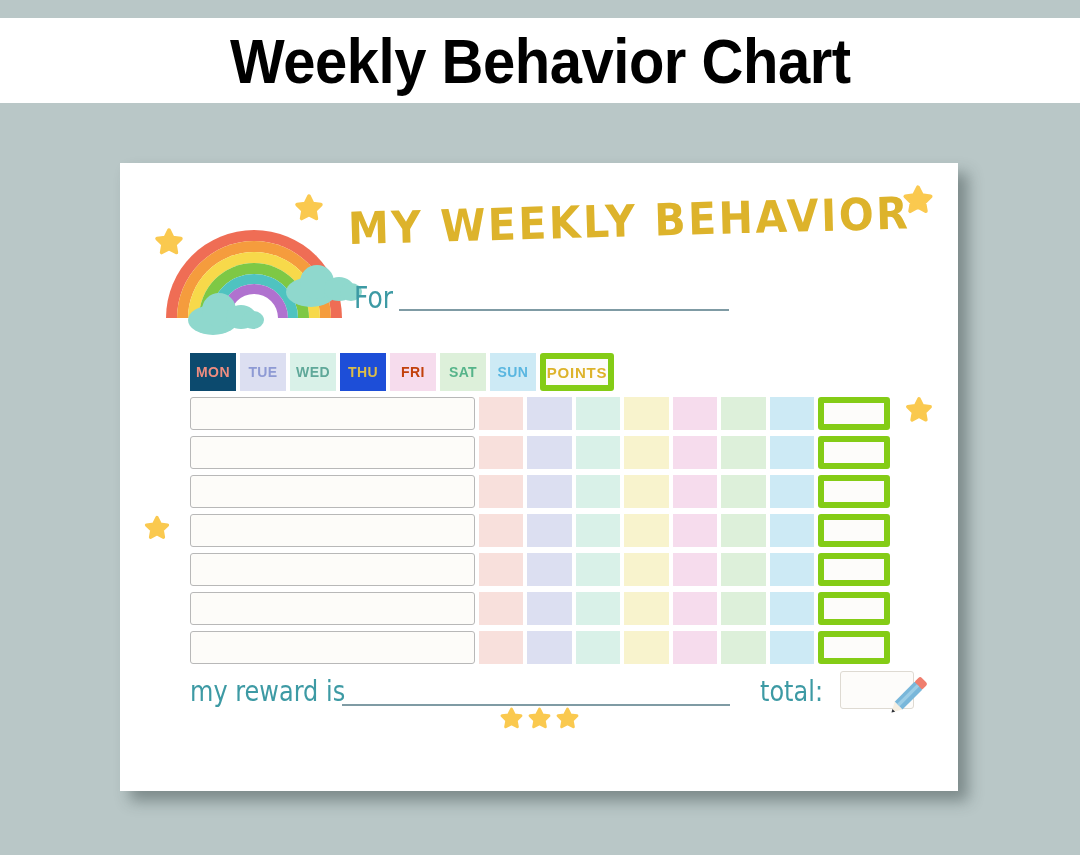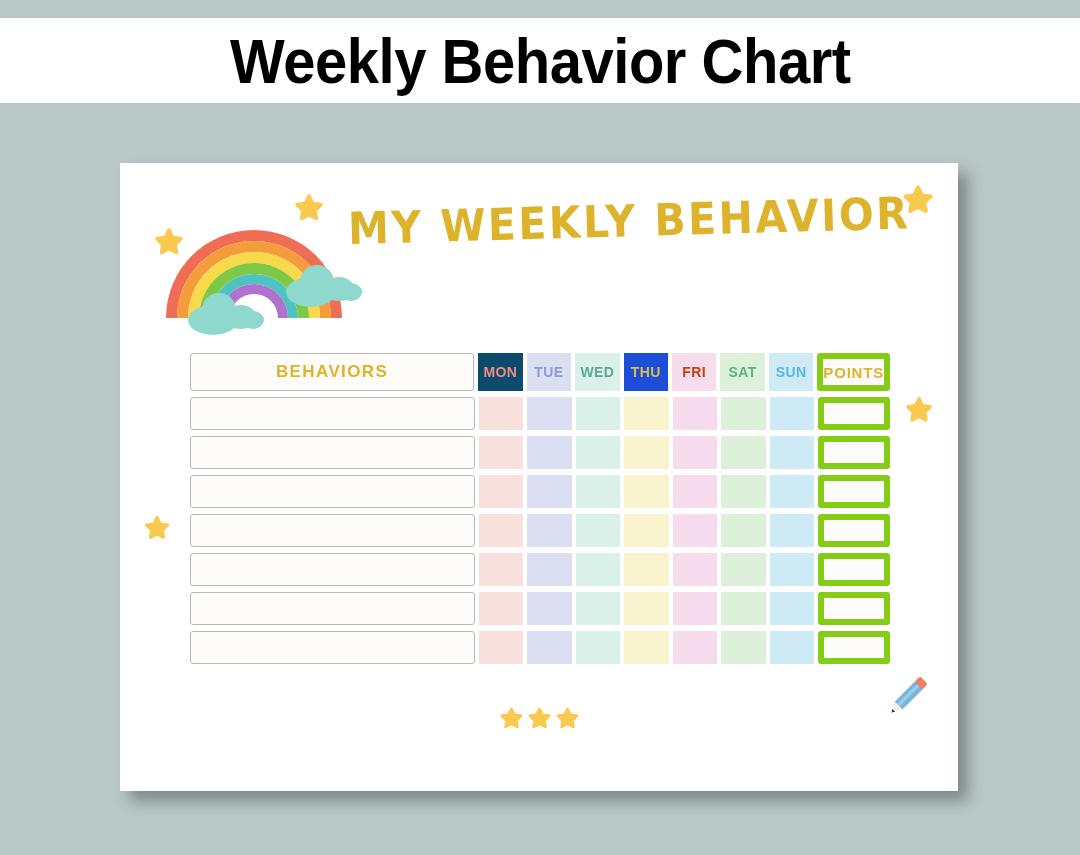--- a/index.html
+++ b/index.html
@@ -287,27 +287,28 @@
       </svg>
   </div>
   <div class="star" style="left:22px; top:350px;">
     <svg width="30" height="30" viewBox="0 0 24 24">
         <path fill="currentColor" stroke="currentColor" stroke-width="2.6" stroke-linejoin="round" d="M12 3.6l2.6 5.2 5.8.8-4.2 4.1 1 5.7-5.2-2.8-5.2 2.8 1-5.7L3.6 9.6l5.8-.8z"></path>
       </svg>
   </div>
 
   <div class="heading">MY WEEKLY BEHAVIOR</div>
 
+  <div class="for-row">
+    <span class="for-label">For</span>
+    <span class="for-rule"></span>
+  </div>
 
   <div class="grid">
 
     <div class="grid-row header">
-      <div class="cell-behavior">
-        <span class="lbl">BEHAVIORS</span>
-      </div>
       <div class="cell-day" style="background:#0c4a6e;">
         <span class="lbl" style="color:#ef8d80;">MON</span>
       </div>
       <div class="cell-day" style="background:#dcdff1;">
         <span class="lbl" style="color:#8e9ad4;">TUE</span>
       </div>
       <div class="cell-day" style="background:#d9f1e8;">
         <span class="lbl" style="color:#5fa899;">WED</span>
       </div>
       <div class="cell-day" style="background:#1d4ed8;">
@@ -433,20 +434,26 @@
       <div class="cell-day" style="background:#f8f3cd;"></div>
       <div class="cell-day" style="background:#f6dced;"></div>
       <div class="cell-day" style="background:#ddf0da;"></div>
       <div class="cell-day" style="background:#cdeaf5;"></div>
       <div class="cell-points">
           <span></span>
         </div>
     </div>
   </div>
 
+  <div class="footer">
+    <span class="reward-label">my reward is</span>
+    <span class="reward-rule"></span>
+    <span class="total-label">total:</span>
+    <span class="total-box"></span>
+  </div>
 
   <div class="star" style="left:378px; top:542px;">
     <svg width="27" height="27" viewBox="0 0 24 24">
         <path fill="currentColor" stroke="currentColor" stroke-width="2.6" stroke-linejoin="round" d="M12 3.6l2.6 5.2 5.8.8-4.2 4.1 1 5.7-5.2-2.8-5.2 2.8 1-5.7L3.6 9.6l5.8-.8z"></path>
       </svg>
   </div>
   <div class="star" style="left:406px; top:542px;">
     <svg width="27" height="27" viewBox="0 0 24 24">
         <path fill="currentColor" stroke="currentColor" stroke-width="2.6" stroke-linejoin="round" d="M12 3.6l2.6 5.2 5.8.8-4.2 4.1 1 5.7-5.2-2.8-5.2 2.8 1-5.7L3.6 9.6l5.8-.8z"></path>
       </svg>

